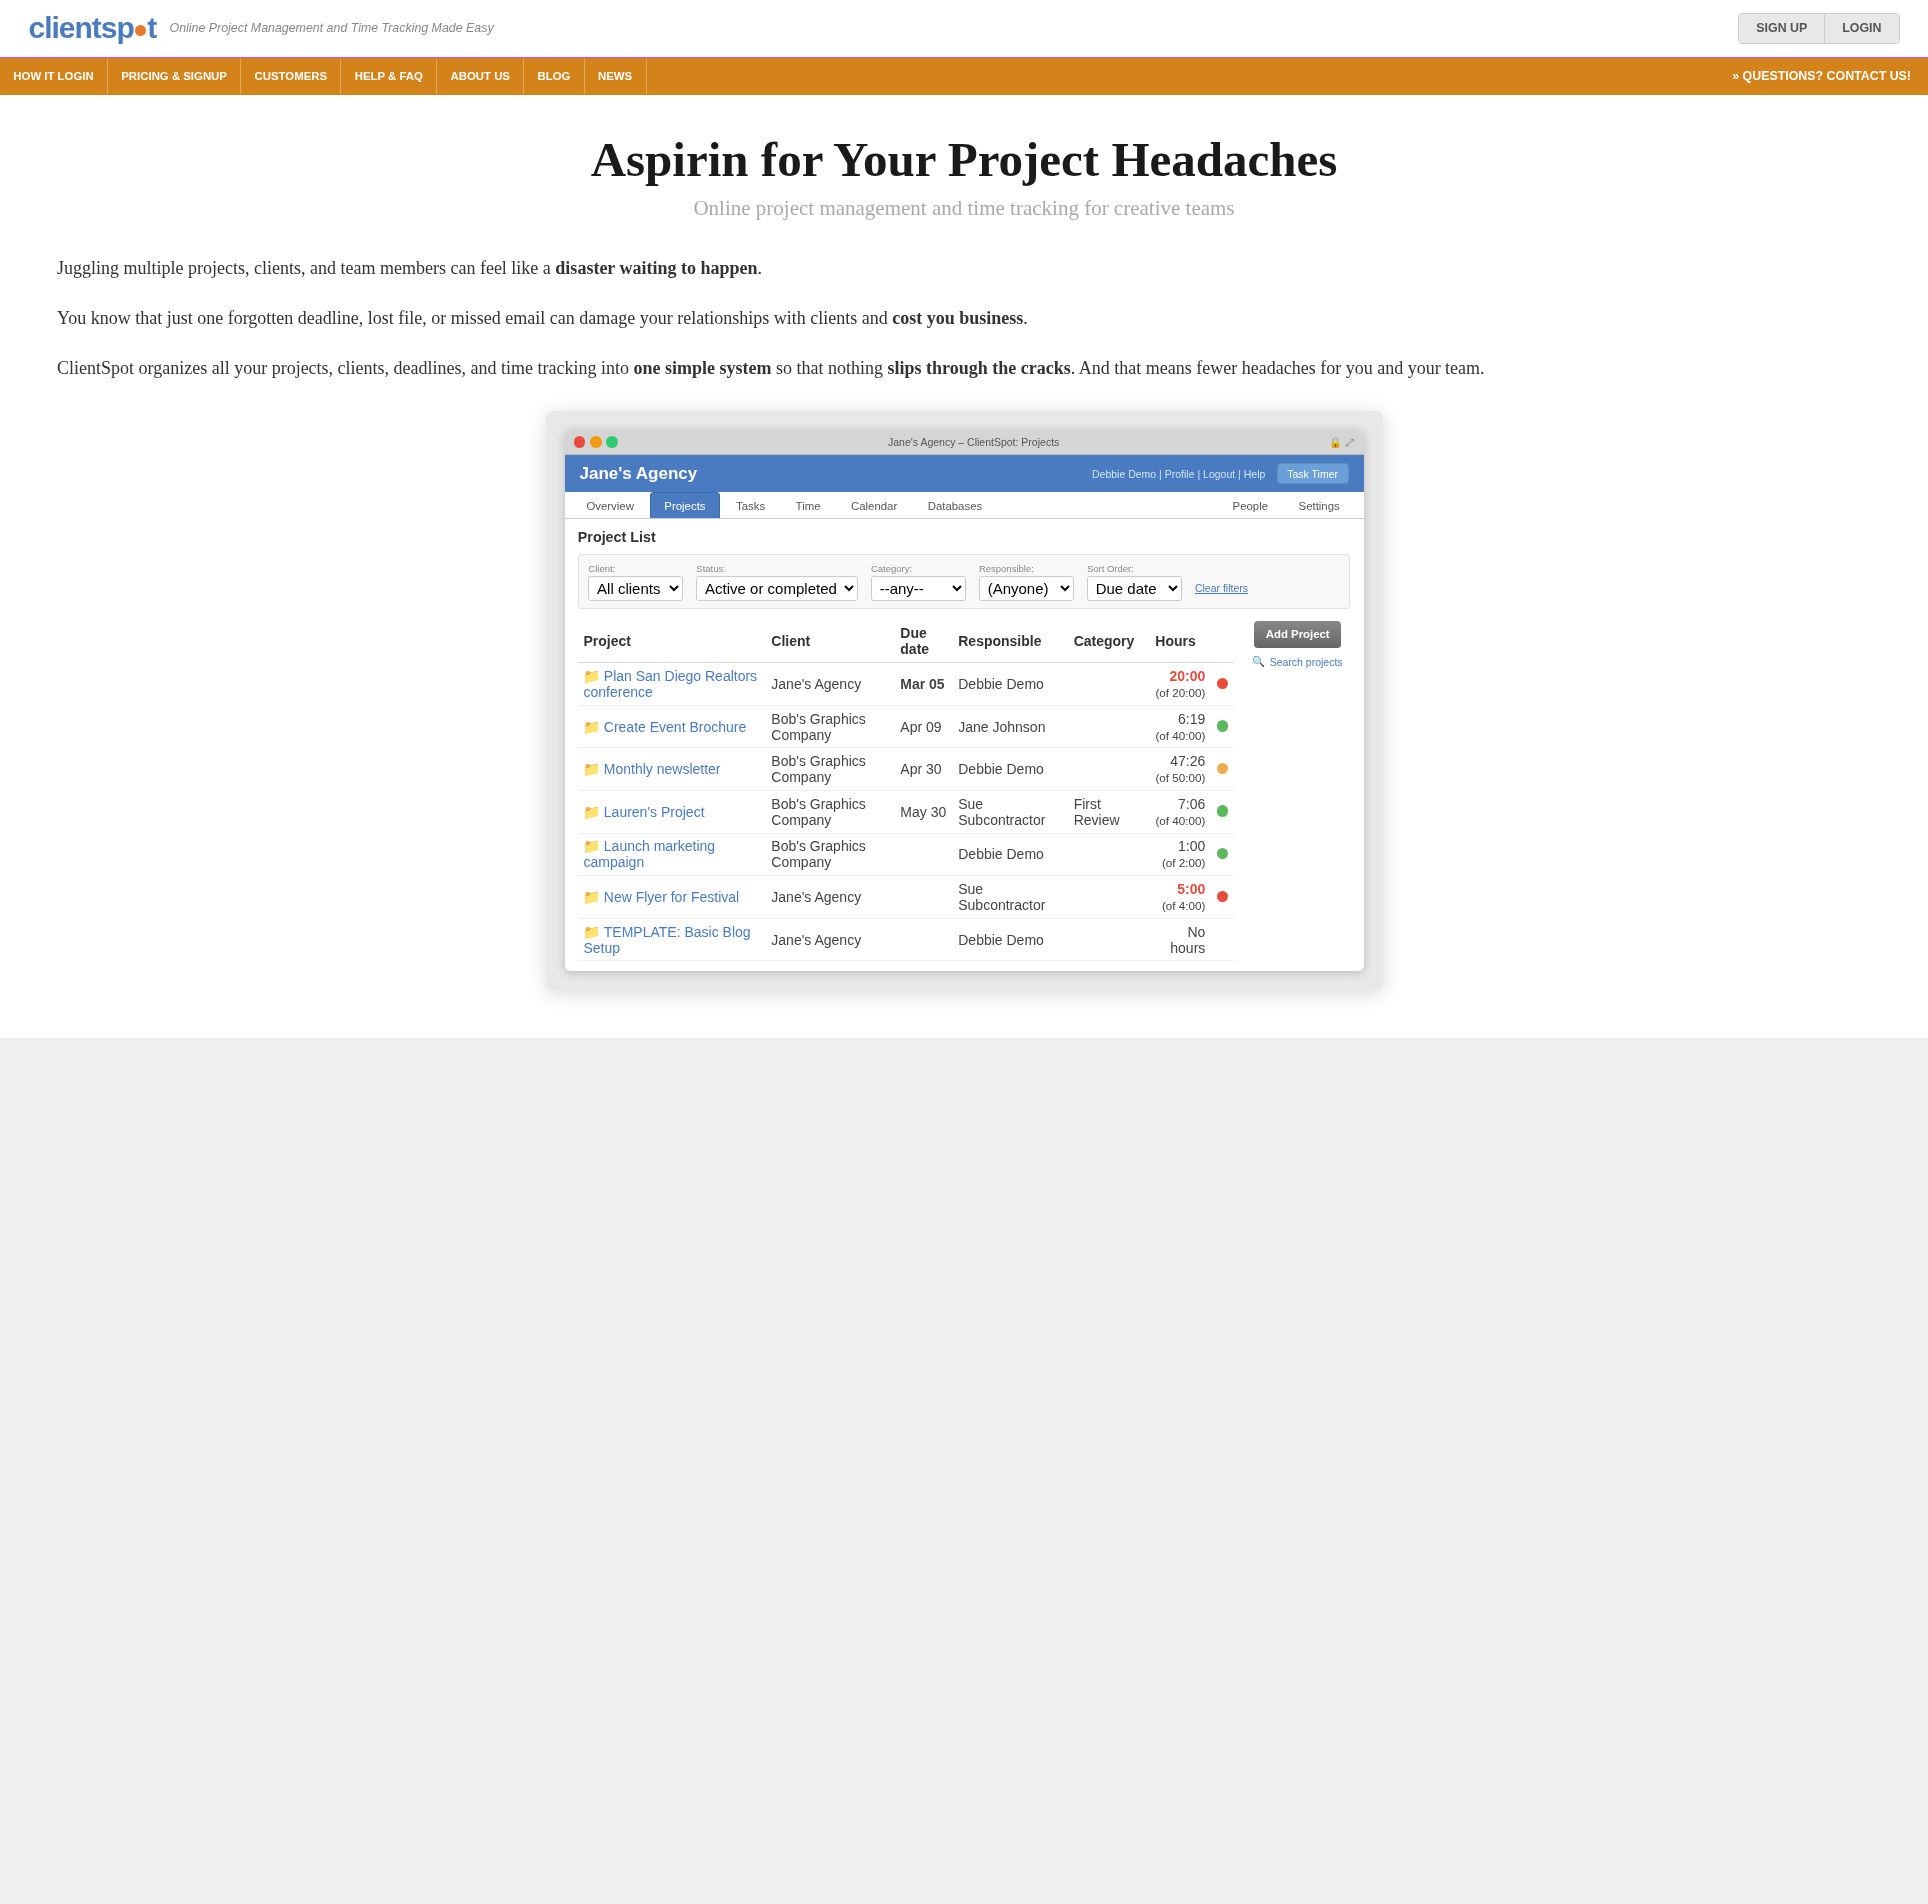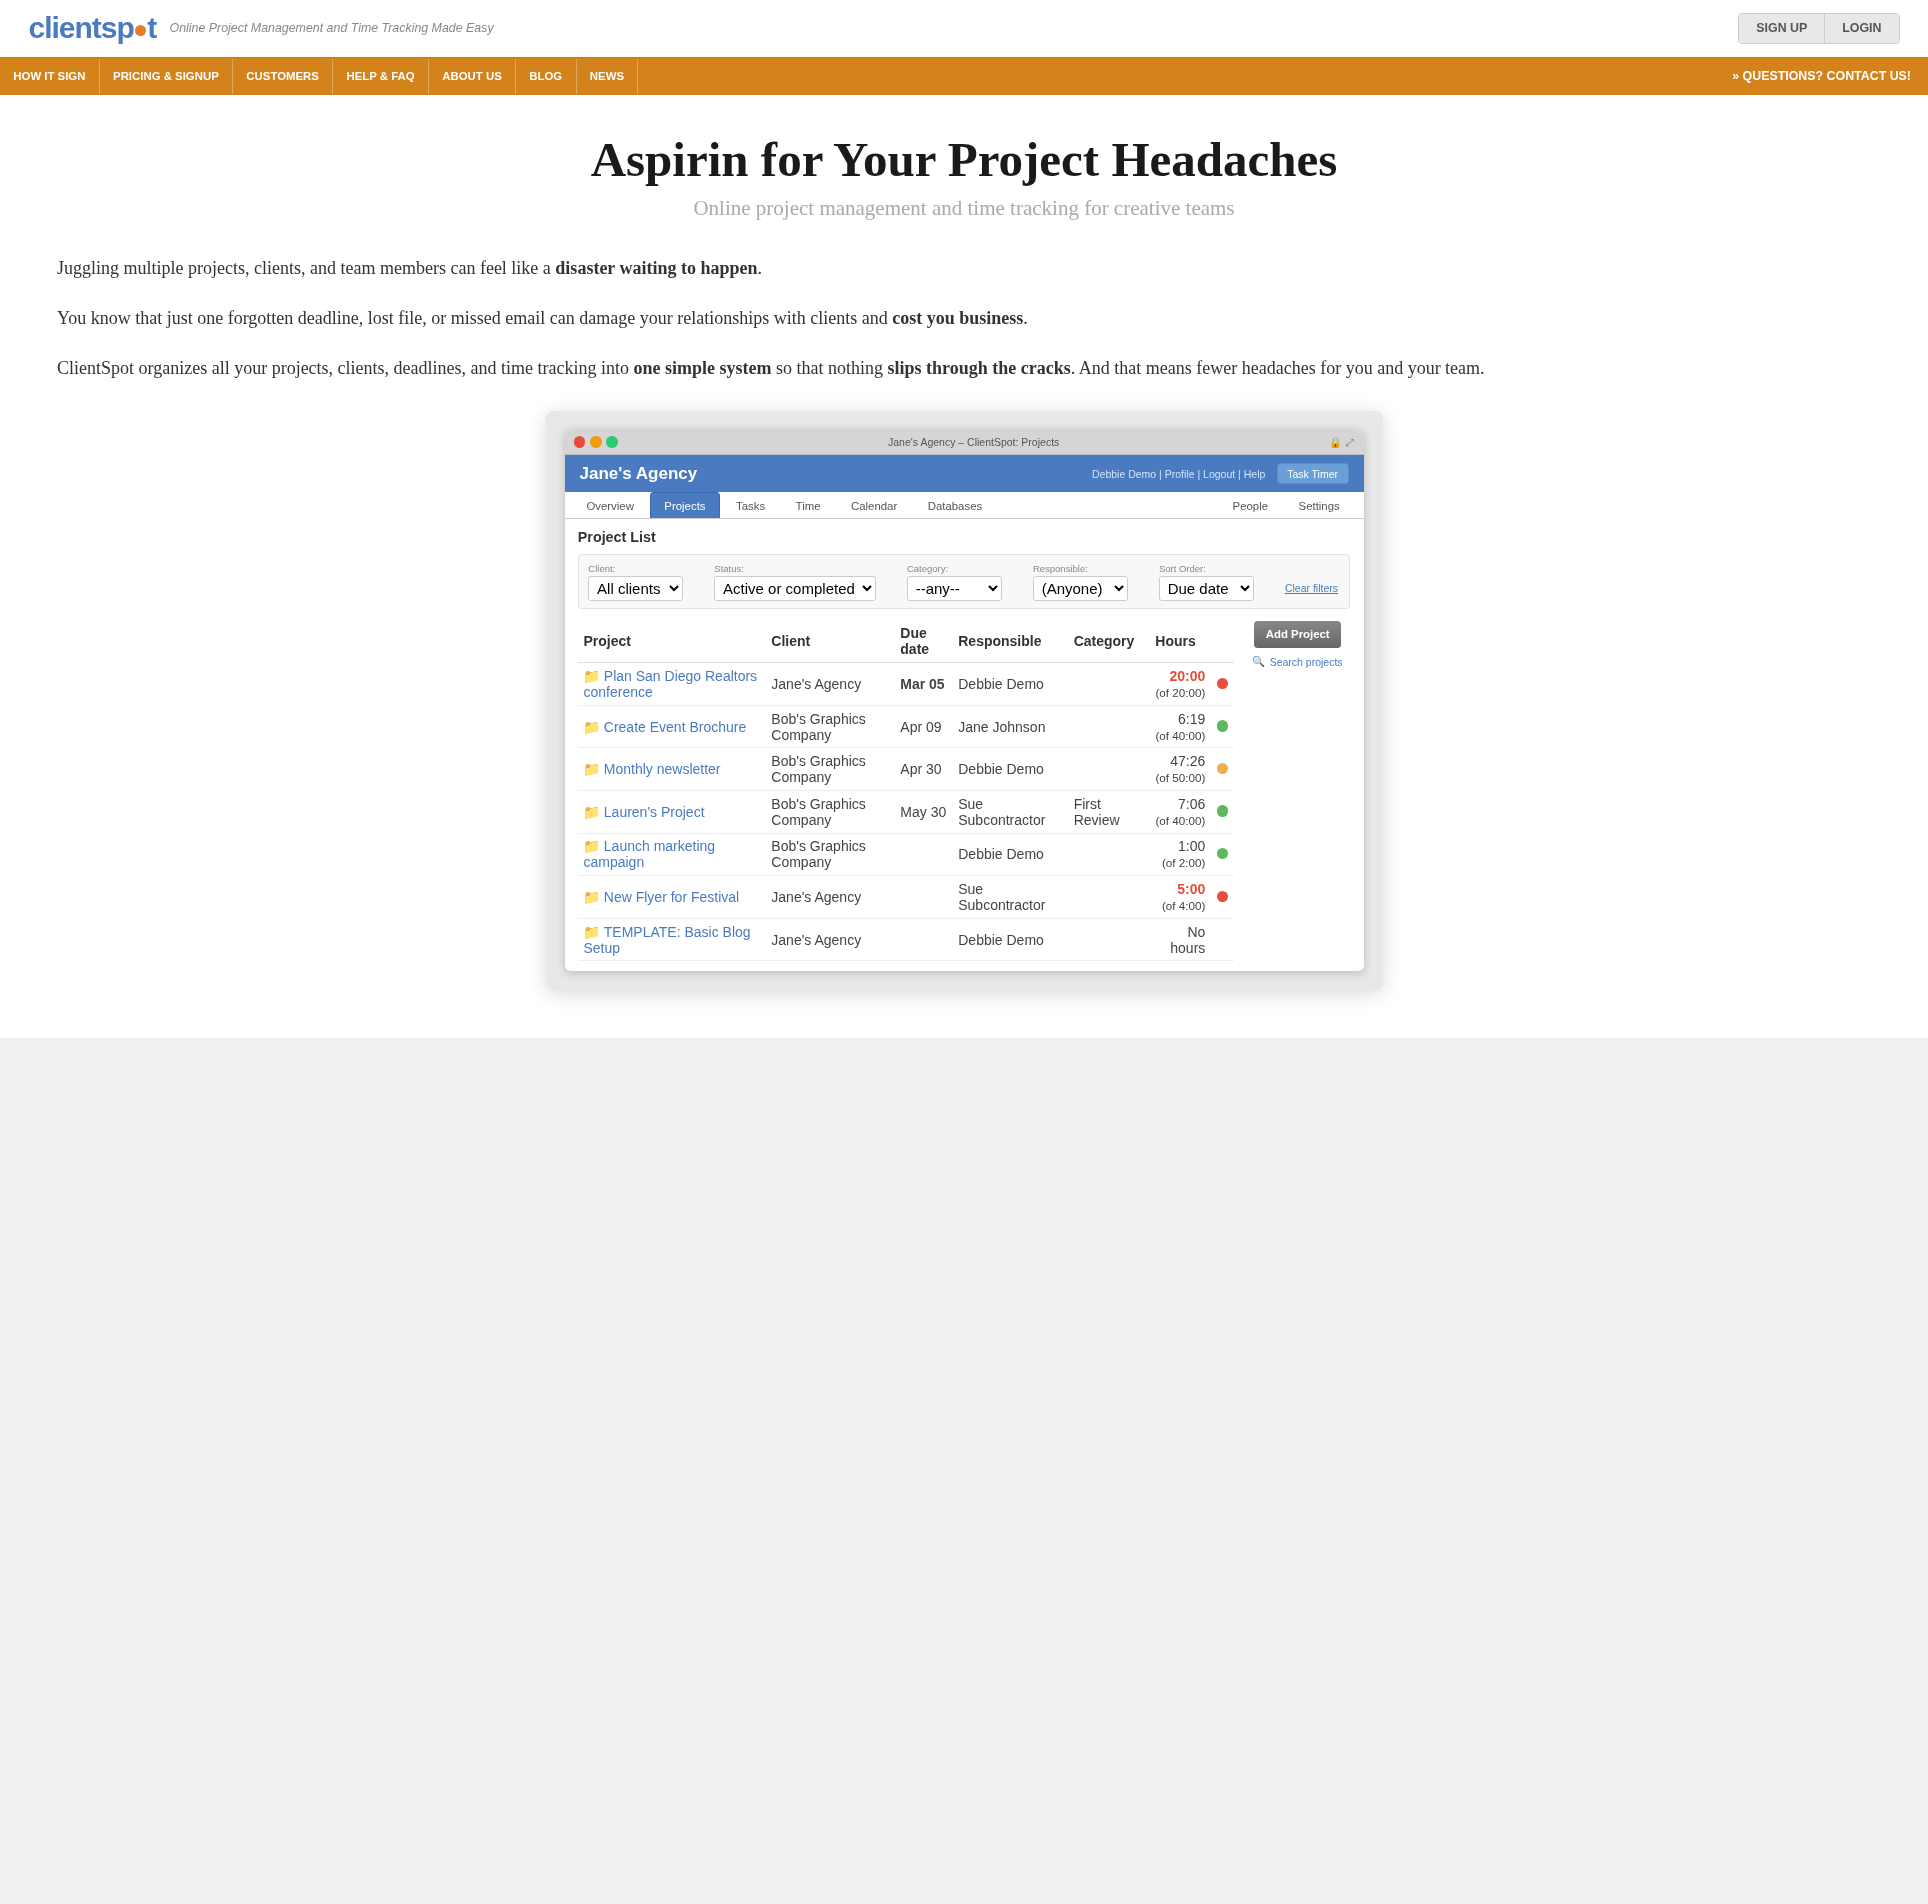--- a/index.html
+++ b/index.html
@@ -231,21 +231,21 @@
     }
 
     
     .filters-row {
       background: #f8f8f8;
       border: 1px solid #e0e0e0;
       border-radius: 3.8px;
       padding: 7.6px 9.5px;
       margin-bottom: 11.4px;
       display: flex;
-      gap: 31px;
+      gap: 13px;
       align-items: center;
     }
     .filter-group {
       display: flex;
       flex-direction: column;
       gap: 1.9px;
     }
     .filter-label {
       font-size: 9.5px;
       color: #888;
@@ -355,21 +355,21 @@
     <div class="logo-tagline">Online Project Management and Time Tracking Made Easy</div>
   </div>
   <div class="auth-buttons">
     <button class="auth-btn">SIGN UP</button>
     <button class="auth-btn">LOGIN</button>
   </div>
 </div>
 
 <nav class="nav-bar">
   <div class="nav-items">
-    <a class="nav-item">HOW IT SIGN</a>
+    <a class="nav-item">HOW IT LOGIN</a>
     <a class="nav-item">PRICING &amp; SIGNUP</a>
     <a class="nav-item">CUSTOMERS</a>
     <a class="nav-item">HELP &amp; FAQ</a>
     <a class="nav-item">ABOUT US</a>
     <a class="nav-item">BLOG</a>
     <a class="nav-item">NEWS</a>
   </div>
   <div class="nav-contact">» QUESTIONS? CONTACT US!</div>
 </nav>
 

